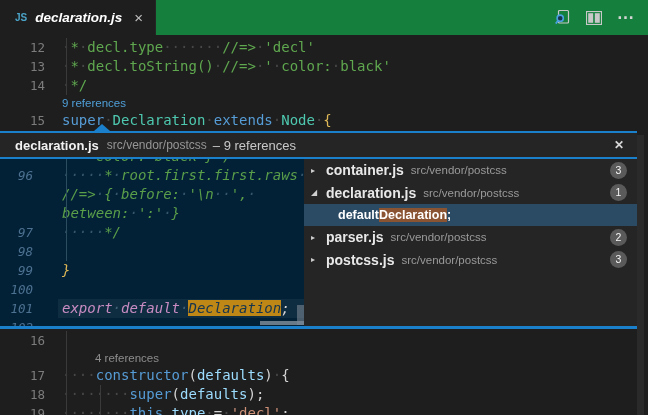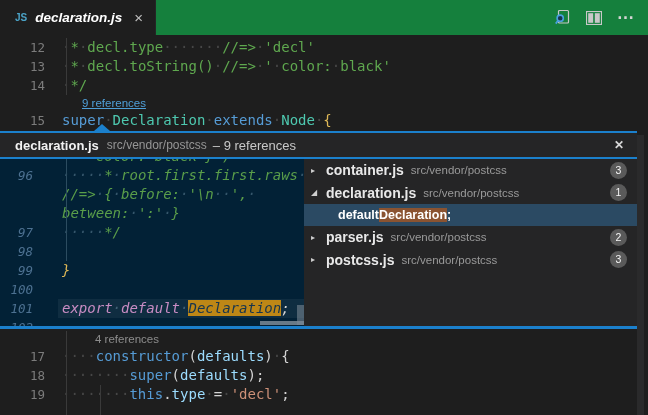--- a/index.html
+++ b/index.html
@@ -15,21 +15,21 @@
   .actions{margin-left:auto;display:flex;align-items:center;gap:15px;padding-right:13px;}
   .actions svg{display:block;}
   .more-dots{color:#d4d4d4;font-size:17px;font-weight:bold;letter-spacing:1px;line-height:10px;}
 
   
   .crow{height:19px;line-height:19px;display:flex;font-family:"DejaVu Sans Mono","Liberation Mono",monospace;
         font-size:14px;white-space:pre;position:relative;}
   .gut{width:45px;text-align:right;color:#7c7c7c;flex:none;font-size:12.5px;line-height:19px;}
   .code{padding-left:17px;}
   .lens{height:16px;line-height:16px;font-size:11.5px;color:#8d8d8d;font-family:"Liberation Sans",sans-serif;}
-  .lens.link{color:#4f9fd8;text-decoration:underline;cursor:pointer;margin-left:20px;}
+  .lens.link{color:#4f9fd8;cursor:pointer;}
   .t-c{color:#5fa84f;}  .t-k{color:#569cd6;}  .t-cl{color:#4ec9b0;} .t-g{color:#deb857;}
   .t-m{color:#c586c0;}  .t-lb{color:#9cdcfe;} .t-w{color:#d4d4d4;}  .t-s{color:#ce9178;}
   .t-ws{color:#474747;}
   .t-match{background:#bb8009;color:#0a2a44;}
 
   .editor-top{position:absolute;top:35px;left:0;right:0;height:96px;overflow:hidden;padding-top:3px;box-sizing:border-box;}
   .editor-bottom{position:absolute;top:329px;left:0;right:0;bottom:0;overflow:hidden;padding-top:2px;box-sizing:border-box;}
   .guide{position:absolute;width:1px;background:#3a3a3a;}
 
   
@@ -168,20 +168,21 @@
               <span class="badge">3</span>
             </div>
           </div>
       </div>
     </div>
     <div class="peek-bottom"></div>
   </div>
 
   <div class="editor-bottom">
     <div id="editor-bottom-rows">
+        <div class="crow"><span class="gut">16</span><span class="code"></span></div>
         <div class="lens" style="padding-left: 95px;">4 references</div>
         <div class="crow"><span class="gut">17</span><span class="code"><span class="t-ws">····</span><span class="t-k">constructor</span><span class="t-w">(</span><span class="t-lb">defaults</span><span class="t-w">)</span><span class="t-ws">·</span><span class="t-w">{</span></span></div>
         <div class="crow"><span class="gut">18</span><span class="code"><span class="t-ws">········</span><span class="t-k">super</span><span class="t-w">(</span><span class="t-lb">defaults</span><span class="t-w">)</span><span class="t-w">;</span></span></div>
         <div class="crow"><span class="gut">19</span><span class="code"><span class="t-ws">········</span><span class="t-k">this</span><span class="t-w">.</span><span class="t-lb">type</span><span class="t-ws">·</span><span class="t-w">=</span><span class="t-ws">·</span><span class="t-s">'decl'</span><span class="t-w">;</span></span></div>
       </div>
     <div class="guide" style="left:66px;top:2px;height:84px;"></div>
     <div class="guide" style="left:100px;top:56px;height:30px;"></div>
   </div>
 
   <div class="right-band"></div>

